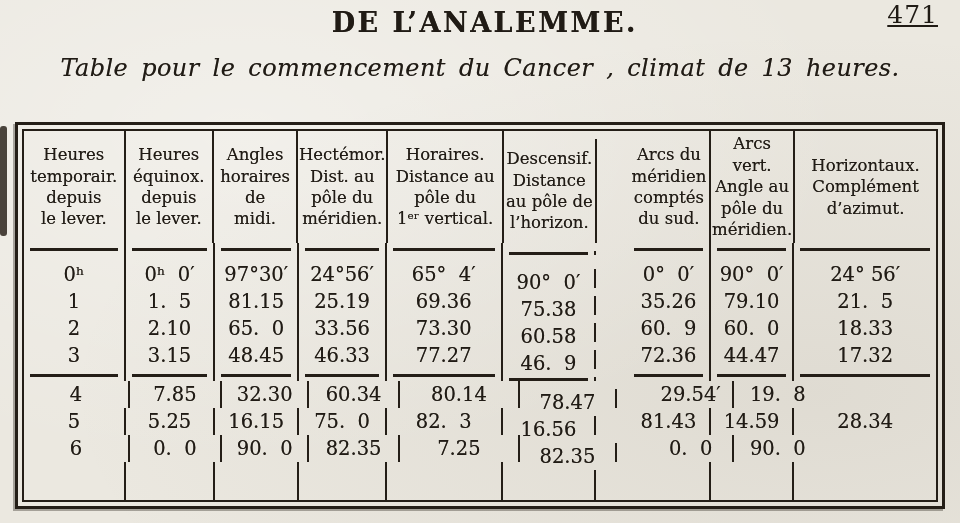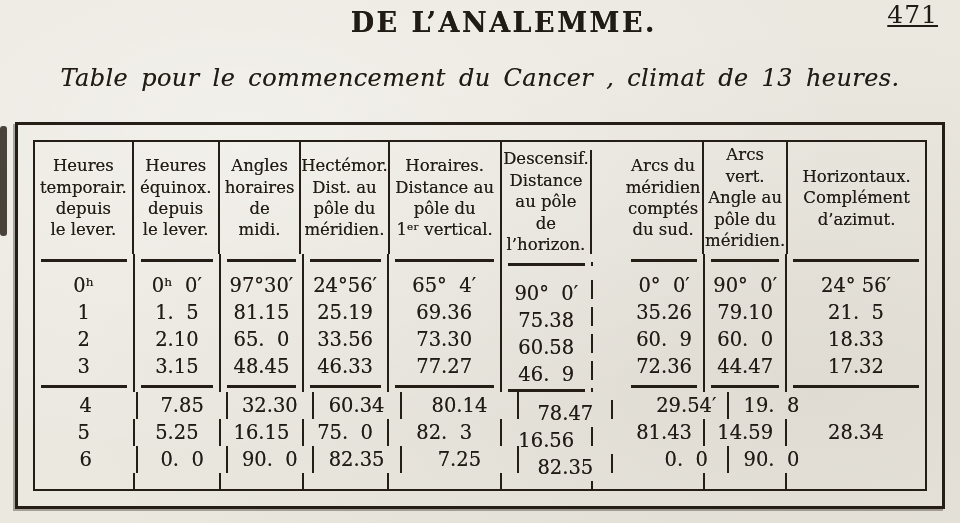--- a/index.html
+++ b/index.html
@@ -26,44 +26,43 @@
   .header-row { position: relative; height: 44px; }
   .title {
     position: absolute;
     left: 50.5%; top: 7px;
     transform: translateX(-50%);
     font-size: 27px;
     font-weight: 700;
     letter-spacing: 2.5px;
     white-space: nowrap;
     text-shadow: 0 0 0.5px rgba(25,18,10,0.7);
-    margin-left: 19px;
   }
   .page-number {
     position: absolute;
     right: 22px; top: 0;
     font-size: 25px;
     letter-spacing: 1px;
     text-decoration: underline;
   }
   .subtitle {
-    margin-top: 20px;
+    margin-top: 10px;
     text-align: center;
     font-style: italic;
     font-size: 24px;
     letter-spacing: 0.4px;
     word-spacing: 5px;
     text-shadow: 0 0 0.5px rgba(25,18,10,0.55);
   }
   .table-outer {
     position: absolute;
     left: 15px; right: 15px;
     top: 122px; bottom: 14px;
     border: 3px solid #241e17;
-    padding: 15px;
+    padding: 4px;
     box-sizing: border-box;
     box-shadow: -2px 2px 0 rgba(35,28,20,0.35);
   }
   .table-inner {
     height: 100%;
     border: 2px solid #241e17;
     box-sizing: border-box;
     display: flex;
     flex-direction: column;
   }

